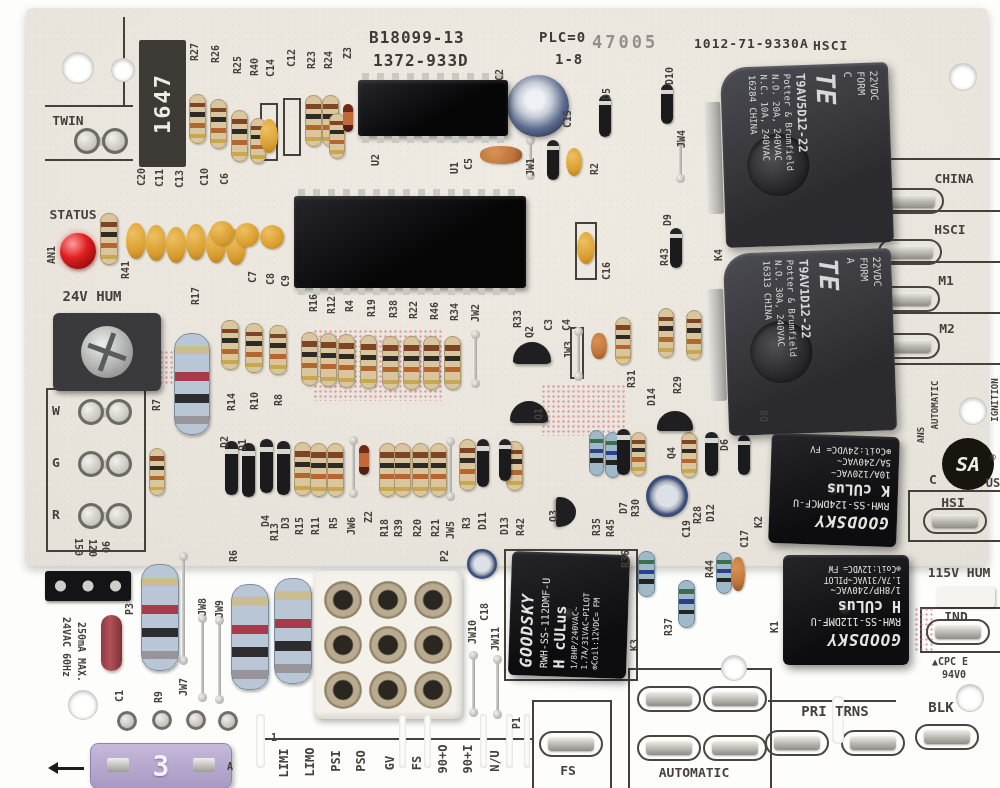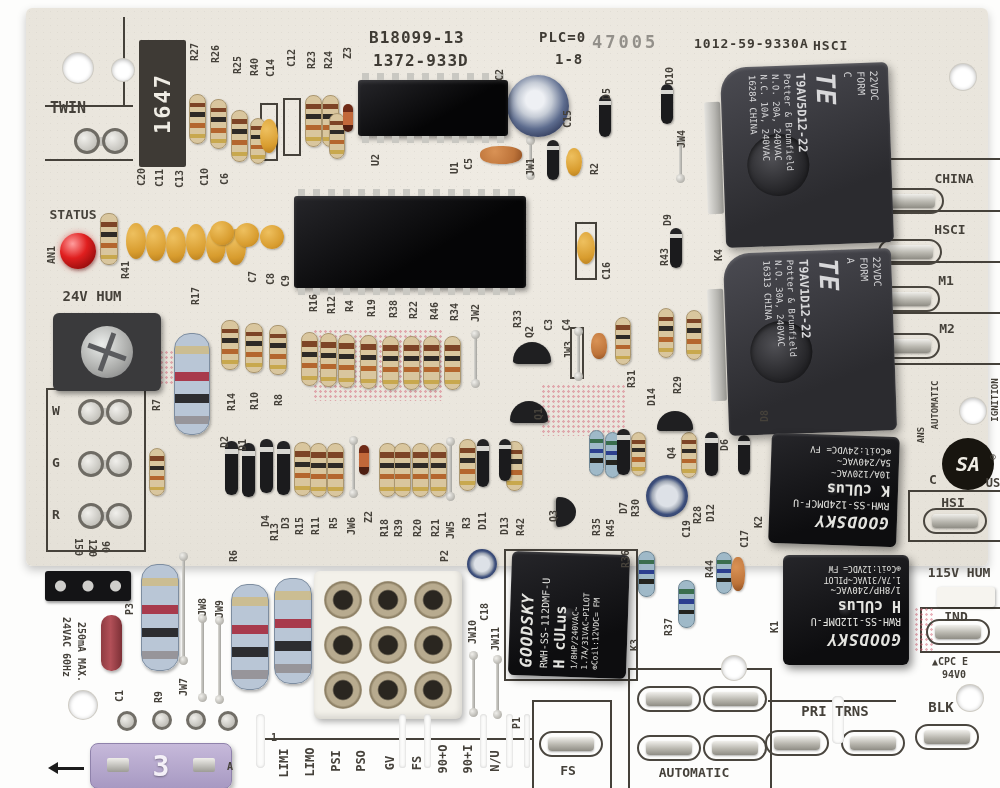--- a/index.html
+++ b/index.html
@@ -109,21 +109,21 @@
 </head>
 <body>
 
 <div class="page">
   <div class="pcb" id="pcb">
     <span class="hl" style="left:343px;top:20px;">B18099-13</span>
     <span class="hl" style="left:347px;top:43px;">1372-933D</span>
     <span class="hl" style="left:513px;top:21px;font-size:14px;">PLC=0</span>
     <span class="hl" style="left:529px;top:43px;font-size:14px;">1-8</span>
     <span class="hl stamp" style="left:566px;top:24px;">47005</span>
-    <span class="hl" style="left:668px;top:28px;font-size:13px;">1012-59-9330A</span>
+    <span class="hl" style="left:668px;top:28px;font-size:13px;">1012-71-9330A</span>
     <span class="hl" style="left:787px;top:30px;font-size:13px;">HSCI</span>
     <div class="batchbox">
       <span class="batchtxt">1647</span>
     </div>
   <div class="cmp c-tab_metal" style="left: 680px; top: 94px; width: 16px; height: 112px; transform: rotate(-2deg);"></div>
       <div class="cmp c-tab_metal" style="left: 683px; top: 281px; width: 16px; height: 112px; transform: rotate(-2deg);"></div>
       <div class="cmp c-line" style="left: 97px; top: 9px; width: 2px; height: 88px;"></div>
       <div class="cmp c-line" style="left: 19px; top: 97px; width: 88px; height: 2px;"></div>
       <div class="cmp c-line" style="left: 19px; top: 151px; width: 88px; height: 2px;"></div>
       <div class="cmp c-line" style="left: 850px; top: 150px; width: 138px; height: 2px;"></div>
@@ -349,21 +349,21 @@
       <div class="relay gs" style="left: 484px; top: 545px; width: 118px; height: 124px; transform: rotate(2deg);">
         <div class="rl vlr">
           <span class="line gsbrand">GOODSKY</span>
           <span class="line" style="font-size: 10px;">RWH-SS-112DMF-U</span>
           <span class="line big">H  cULus</span>
           <span class="line" style="font-size: 8px;">1/8HP/240VAC~</span>
           <span class="line" style="font-size: 8px;">1.7A/31VAC~PILOT</span>
           <span class="line" style="font-size: 8px;">⊕Coil:12VDC= FM</span>
         </div>
       </div>
-      <span class="lbl" style="left: 42px; top: 100px; font-size: 15px; transform: translate(-50%, -50%) rotate(0deg);">TWIN</span>
+      <span class="lbl" style="left: 42px; top: 112px; font-size: 13px; transform: translate(-50%, -50%) rotate(0deg);">TWIN</span>
       <span class="lbl" style="left: 47px; top: 206px; font-size: 13px; transform: translate(-50%, -50%) rotate(0deg);">STATUS</span>
       <span class="lbl" style="left: 66px; top: 288px; font-size: 14px; transform: translate(-50%, -50%) rotate(0deg);">24V HUM</span>
       <span class="lbl" style="left: 30px; top: 402px; font-size: 13px; transform: translate(-50%, -50%) rotate(0deg);">W</span>
       <span class="lbl" style="left: 30px; top: 454px; font-size: 13px; transform: translate(-50%, -50%) rotate(0deg);">G</span>
       <span class="lbl" style="left: 30px; top: 506px; font-size: 13px; transform: translate(-50%, -50%) rotate(0deg);">R</span>
       <span class="lbl" style="left: 26px; top: 247px; font-size: 10px; transform: translate(-50%, -50%) rotate(-90deg);">AN1</span>
       <span class="lbl" style="left: 100px; top: 262px; font-size: 10px; transform: translate(-50%, -50%) rotate(-90deg);">R41</span>
       <span class="lbl" style="left: 116px; top: 169px; font-size: 10px; transform: translate(-50%, -50%) rotate(-90deg);">C20</span>
       <span class="lbl" style="left: 134px; top: 170px; font-size: 10px; transform: translate(-50%, -50%) rotate(-90deg);">C11</span>
       <span class="lbl" style="left: 154px; top: 171px; font-size: 10px; transform: translate(-50%, -50%) rotate(-90deg);">C13</span>

